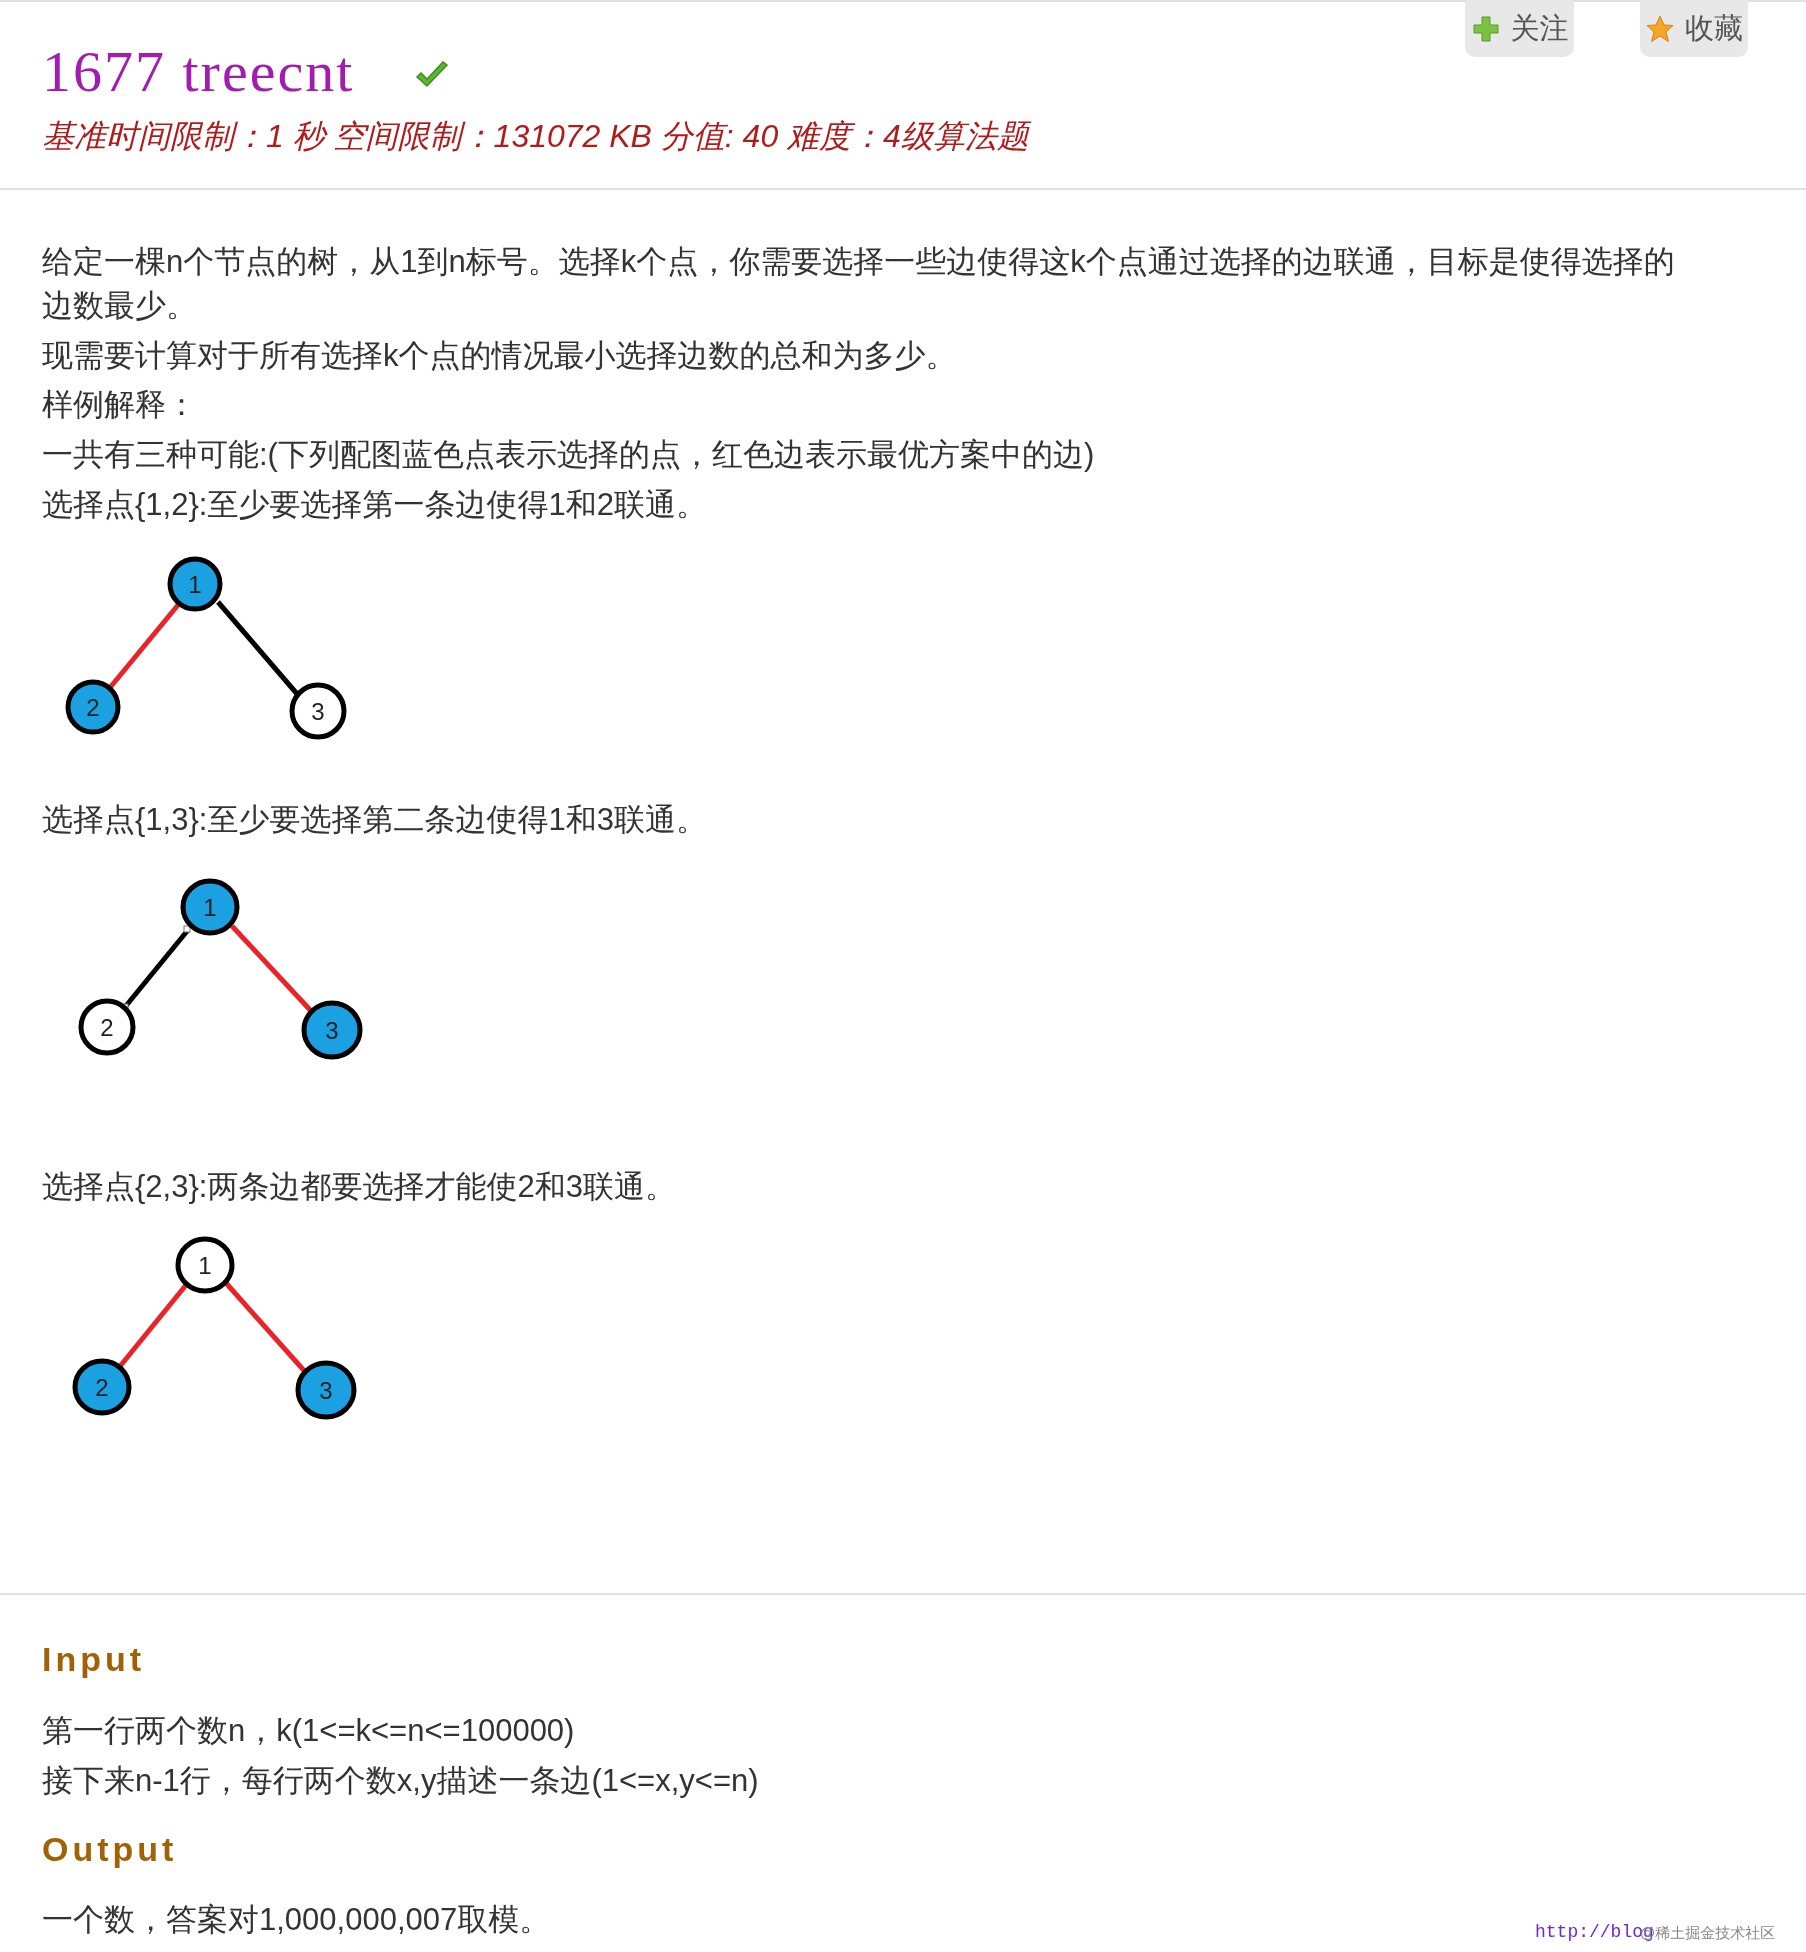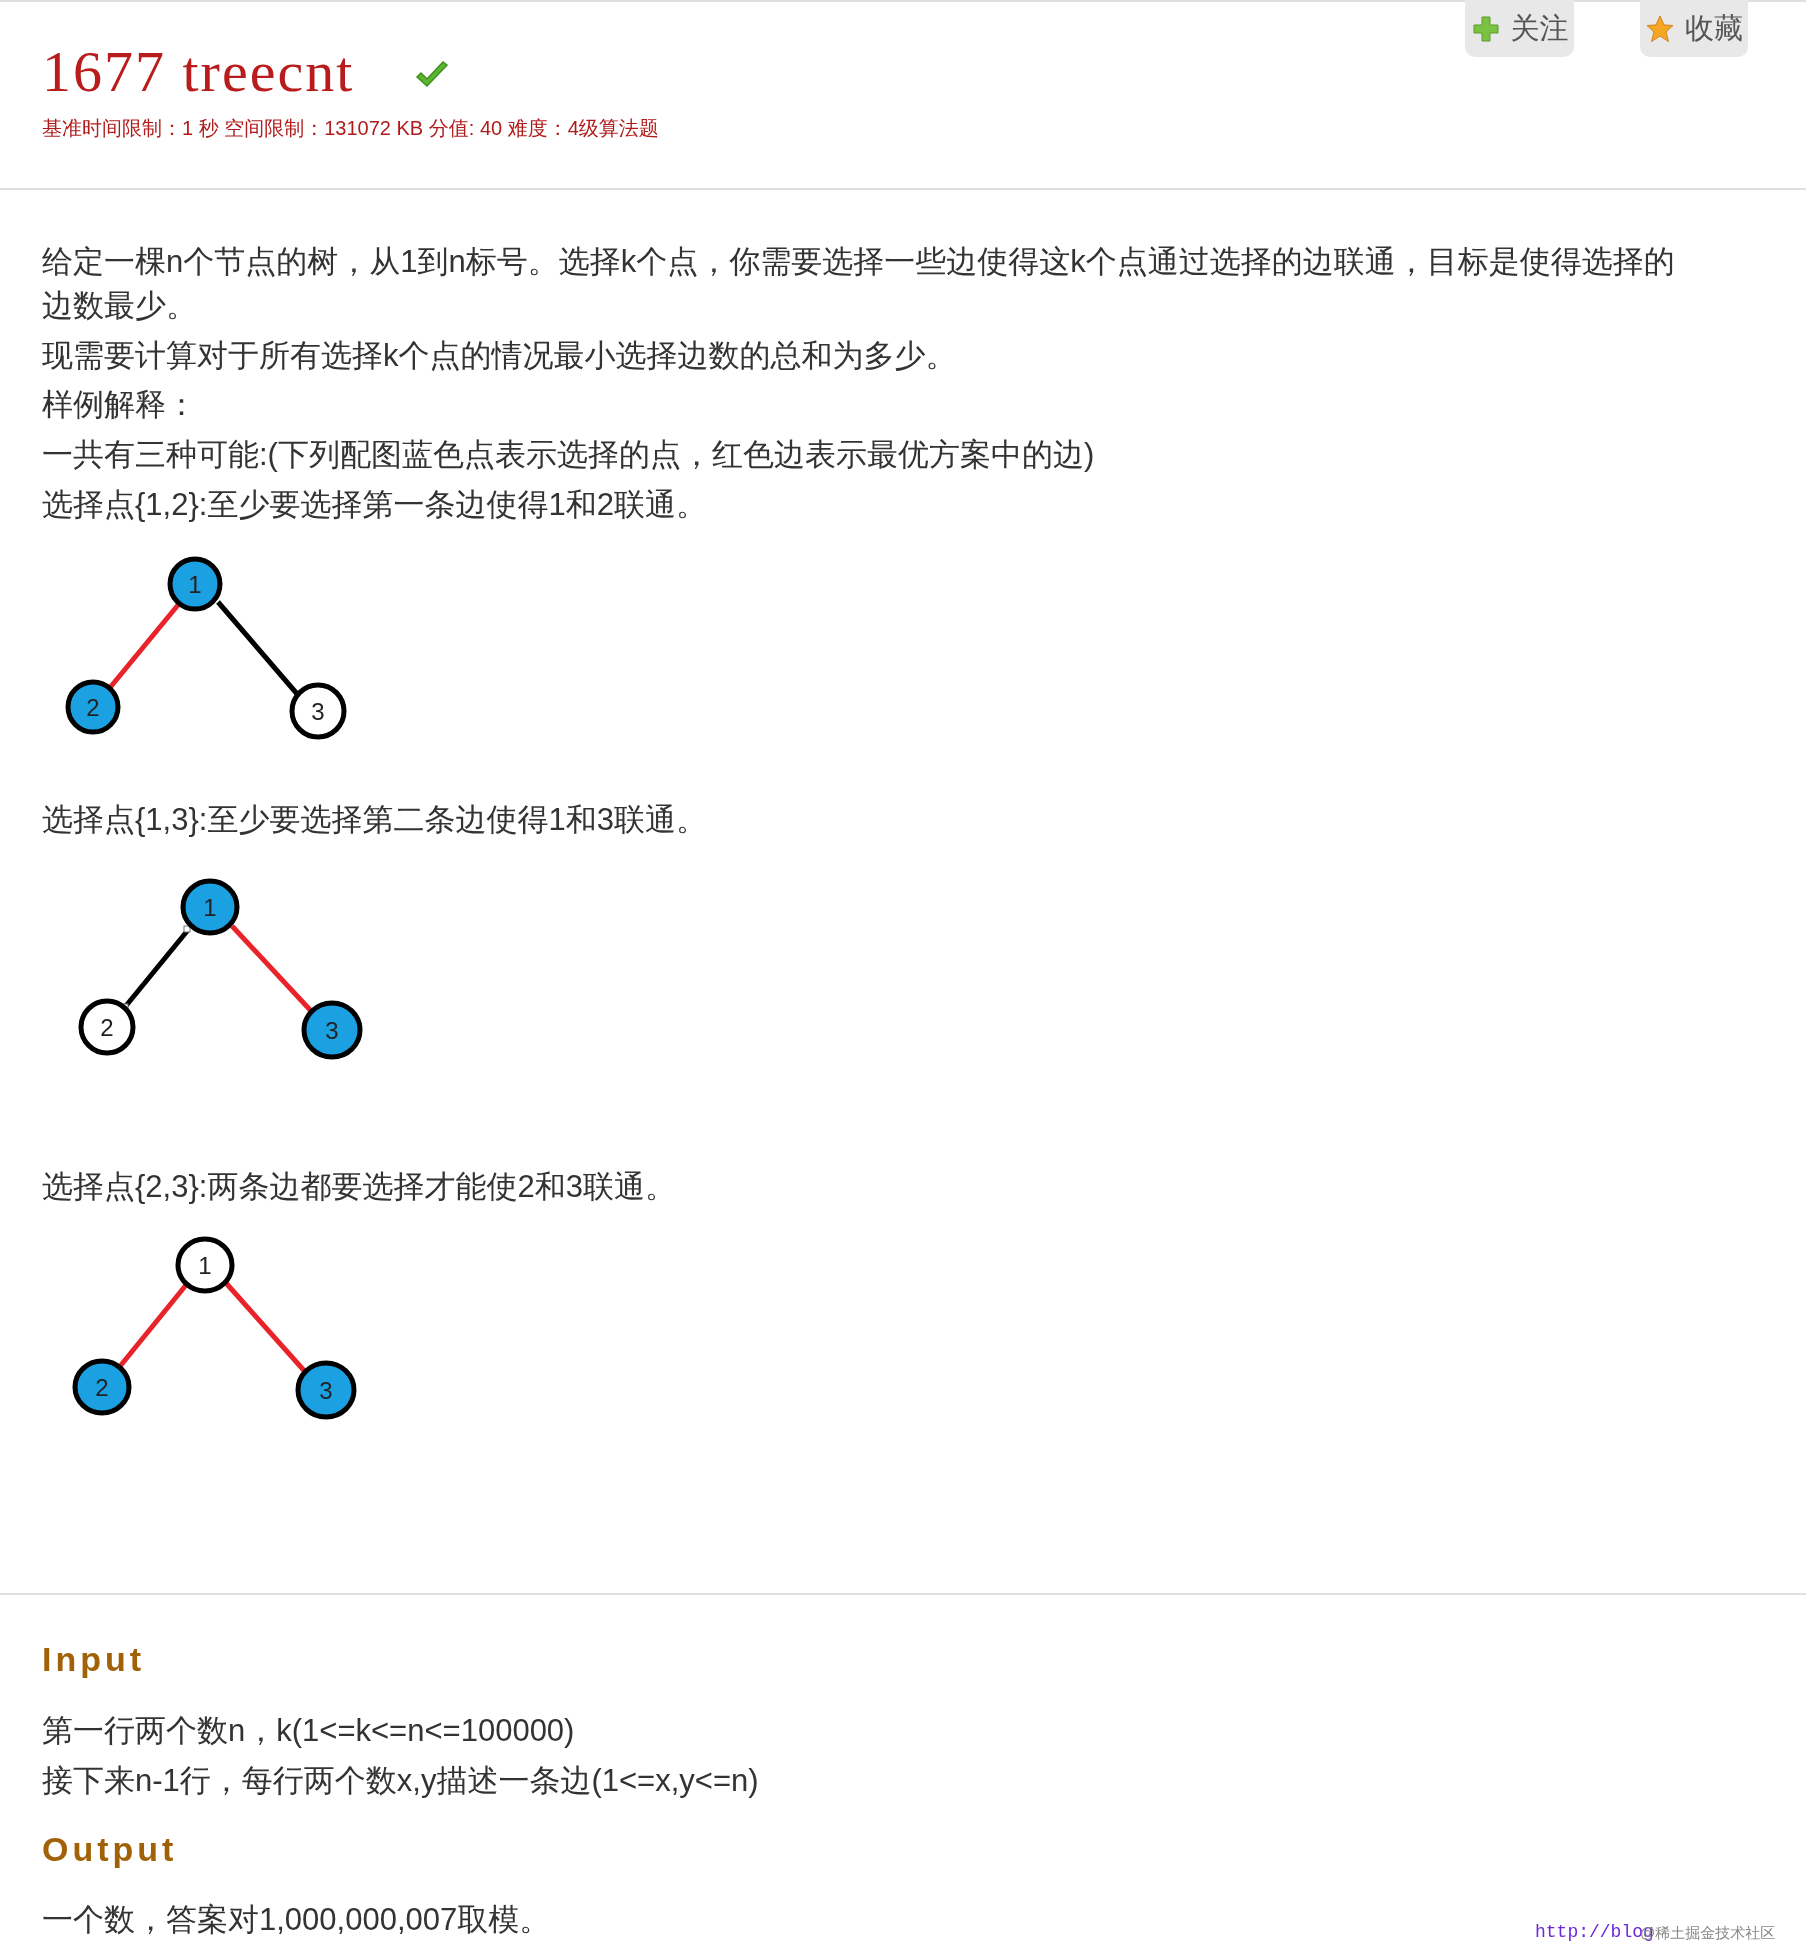--- a/index.html
+++ b/index.html
@@ -1,21 +1,21 @@
 <!DOCTYPE html>
 <html><head>
 <meta charset="utf-8">
 <style>
   * { box-sizing: border-box; margin: 0; padding: 0; }
   html, body { width: 1806px; height: 1952px; background: #ffffff; overflow: hidden; }
   body { position: relative; font-family: "Liberation Sans", "DejaVu Sans", sans-serif; color: #333; }
   .topline { position: absolute; left: 0; top: 0; width: 1806px; height: 2px; background: #e0e0e0; }
-  .title { position: absolute; left: 42px; top: 38px; font-family: "Liberation Serif", "DejaVu Serif", serif; font-size: 58px; color: #b91c1c; letter-spacing: 2px; white-space: nowrap; }
+  .title { position: absolute; left: 42px; top: 38px; font-family: "Liberation Serif", "DejaVu Serif", serif; font-size: 58px; color: #a21caf; letter-spacing: 2px; white-space: nowrap; }
   .check { position: absolute; left: 414px; top: 60px; width: 36px; height: 32px; }
-  .meta { position: absolute; left: 42px; top: 115px; font-size: 20px; color: #b01c1c; white-space: nowrap; }
+  .meta { position: absolute; left: 42px; top: 115px; font-size: 32px; color: #b01c1c; white-space: nowrap; font-style: italic; }
   .btn { position: absolute; top: 0; height: 57px; background: #e8e8e8; border-radius: 0 0 10px 10px; display: flex; align-items: center; justify-content: center; gap: 10px; font-size: 29px; color: #555; cursor: pointer; }
   .btn svg { width: 30px; height: 30px; }
   .btn-follow { left: 1465px; width: 109px; }
   .btn-fav { left: 1640px; width: 108px; }
   .divider { position: absolute; left: 0; width: 1806px; height: 2px; background: #e0e0e0; }
   .para { position: absolute; left: 42px; font-size: 31px; color: #333; white-space: nowrap; line-height: 50px; }
   .tree { position: absolute; }
   .heading { position: absolute; left: 42px; font-size: 34px; font-weight: bold; color: #a16207; letter-spacing: 4px; }
   .watermark { position: absolute; left: 1535px; top: 1922px; font-family: "Liberation Mono", monospace; font-size: 18px; color: #6d28d9; white-space: nowrap; }
   .watermark2 { position: absolute; left: 1640px; top: 1924px; font-size: 15px; color: #888; white-space: nowrap; }

